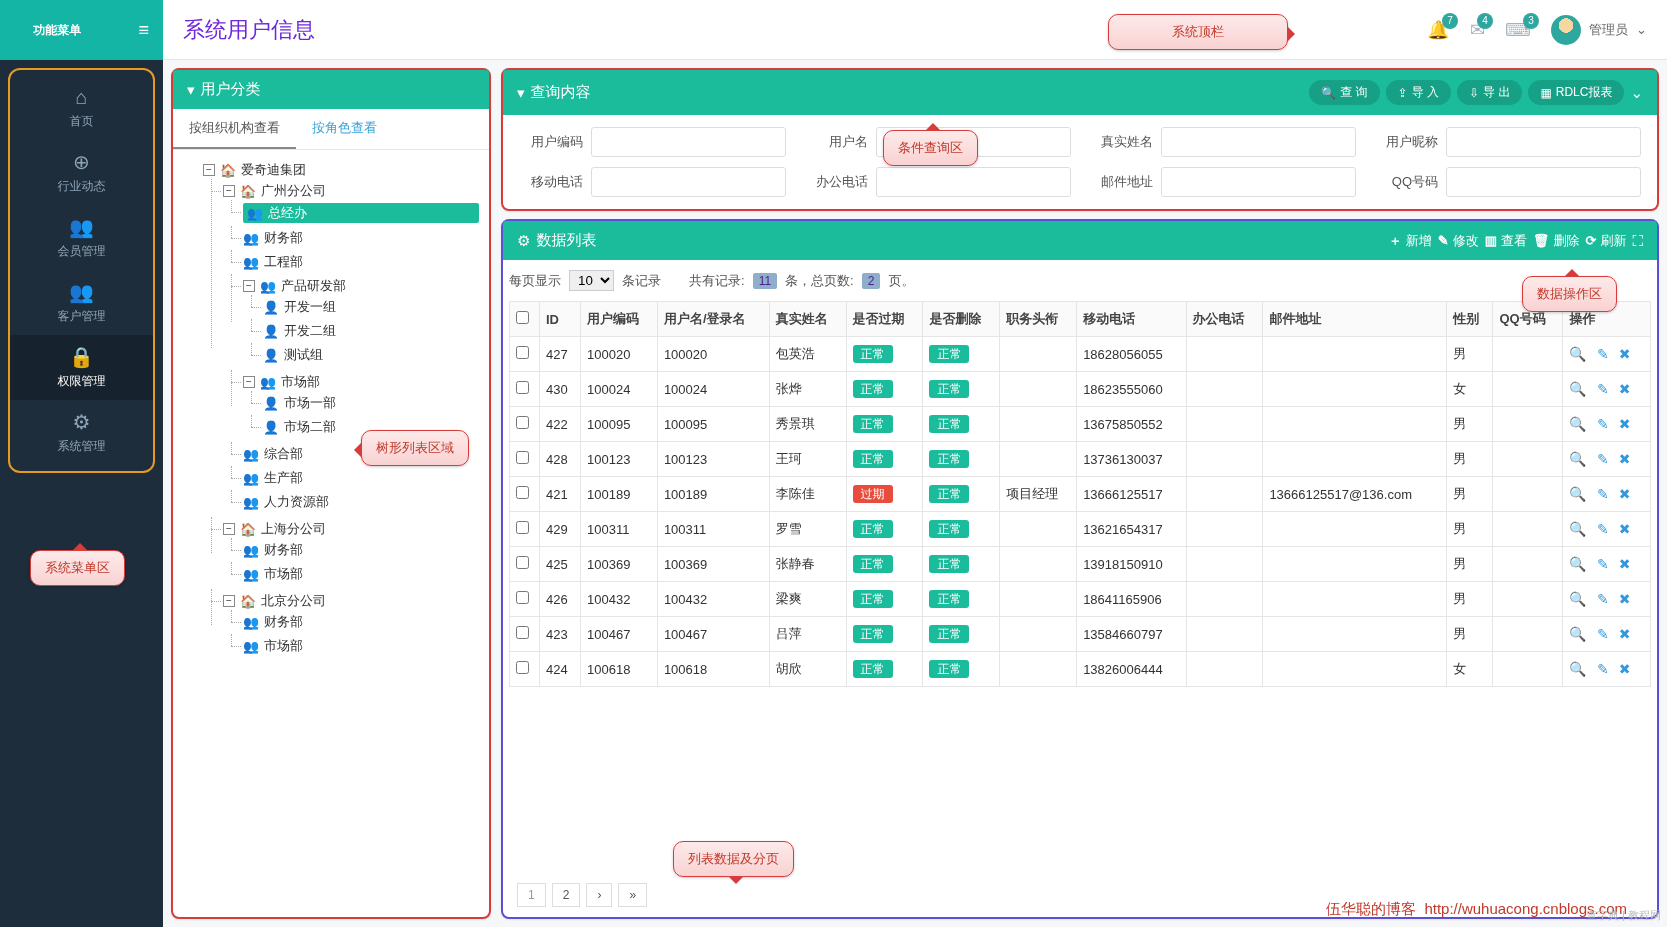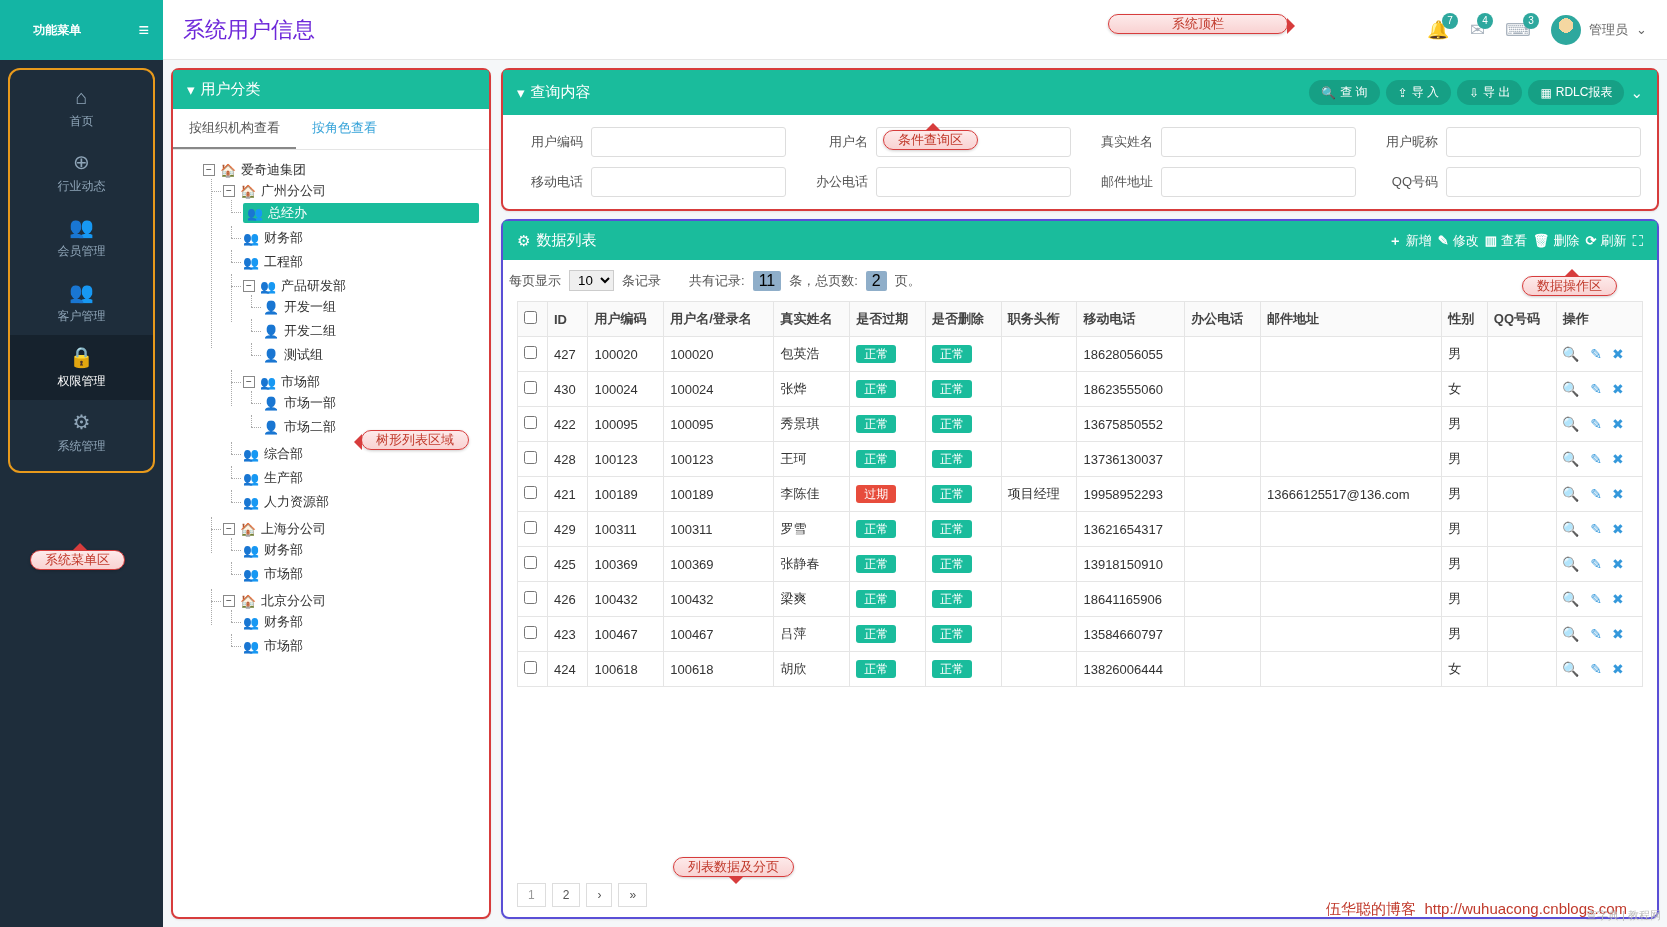--- a/index.html
+++ b/index.html
@@ -60,38 +60,38 @@
 
 .query-panel { border: 2px solid #d73c3c; border-radius: 8px; position: relative; }
 .query-body { padding: 12px 16px; display: grid; grid-template-columns: repeat(4, 1fr); gap: 10px 18px; }
 .form-row { display: flex; align-items: center; gap: 8px; }
 .form-label { width: 64px; text-align: right; color: #555; }
 .form-input { flex: 1; height: 30px; border: 1px solid #ddd; border-radius: 3px; padding: 0 8px; }
 
 
 .data-panel { border: 2px solid #5a4fd6; border-radius: 8px; position: relative; flex: 1; display: flex; flex-direction: column; }
 .data-controls { padding: 10px 6px; color: #555; display: flex; align-items: center; gap: 8px; }
-.tag-blue { background: #8faec9; color: #000000; padding: 1px 6px; border-radius: 2px; font-size: 16px; }
+.tag-blue { background: #8faec9; color: #4c1d95; padding: 1px 6px; border-radius: 2px; font-size: 12px; }
 .data-controls select { border: 1px solid #ccc; padding: 1px 4px; }
 
-.table-wrap { flex: 1; overflow: auto; padding: 0 14px; }
+.table-wrap { flex: 1; overflow: auto; padding: 0 6px; }
 table { width: 100%; border-collapse: collapse; font-size: 13px; }
 th, td { border: 1px solid #e5e5e5; padding: 8px 6px; text-align: left; vertical-align: middle; }
 th { background: #fafafa; font-weight: bold; color: #444; }
 .badge-ok { background: #1abc9c; color: #fff; padding: 2px 8px; border-radius: 3px; font-size: 12px; }
 .badge-expired { background: #e74c3c; color: #fff; padding: 2px 8px; border-radius: 3px; font-size: 12px; }
 .row-actions { display: flex; gap: 10px; color: #3498db; }
 .row-actions .ic { cursor: pointer; font-size: 14px; }
 
 .pager { padding: 10px 14px; display: flex; gap: 6px; }
 .pg { border: 1px solid #ddd; padding: 4px 10px; font-size: 12px; color: #555; cursor: pointer; background: #fff; }
 .pg.active { color: #999; }
 
 
-.callout { position: absolute; background: linear-gradient(#fdeaea,#f9d2d2); border: 1px solid #d73c3c; border-radius: 10px; padding: 0 14px; color: #c0392b; font-size: 13px; z-index: 100; box-shadow: 0 1px 3px rgba(0,0,0,.2); }
+.callout { position: absolute; background: linear-gradient(#fdeaea,#f9d2d2); border: 1px solid #d73c3c; border-radius: 10px; padding: 8px 14px; color: #c0392b; font-size: 13px; z-index: 100; box-shadow: 0 1px 3px rgba(0,0,0,.2); }
 .callout::after { content: ''; position: absolute; width: 0; height: 0; }
 .callout.arrow-r::after { right: -16px; top: 50%; margin-top: -6px; border: 8px solid transparent; border-left-color: #d73c3c; }
 .callout.arrow-d::after { bottom: -16px; left: 50%; margin-left: -6px; border: 8px solid transparent; border-top-color: #d73c3c; }
 .callout.arrow-u::after { top: -16px; left: 50%; margin-left: -6px; border: 8px solid transparent; border-bottom-color: #d73c3c; }
 .callout.arrow-l::after { left: -16px; top: 50%; margin-top: -6px; border: 8px solid transparent; border-right-color: #d73c3c; }
 
 .footer-link { position: absolute; bottom: 8px; right: 40px; color: #c0392b; font-size: 15px; }
 .footer-link a { color: #c0392b; text-decoration: none; }
 .watermark { position: absolute; bottom: 4px; right: 6px; color: #bbb; font-size: 11px; }
 </style>
@@ -528,21 +528,21 @@
                   </tr>
                   <tr>
     <td><input type="checkbox" style=""></td>
     <td>421</td>
                     <td>100189</td>
                     <td>100189</td>
                     <td>李陈佳</td>
     <td><span class="badge-expired">过期</span></td>
     <td><span class="badge-ok">正常</span></td>
     <td>项目经理</td>
-                    <td>19958952293</td>
+                    <td>13666125517</td>
                     <td></td>
                     <td>13666125517@136.com</td>
                     <td>男</td>
                     <td></td>
     <td>
                       <div class="row-actions">
       <span class="ic">🔍</span>
       <span class="ic">✎</span>
       <span class="ic">✖</span>
     </div>

